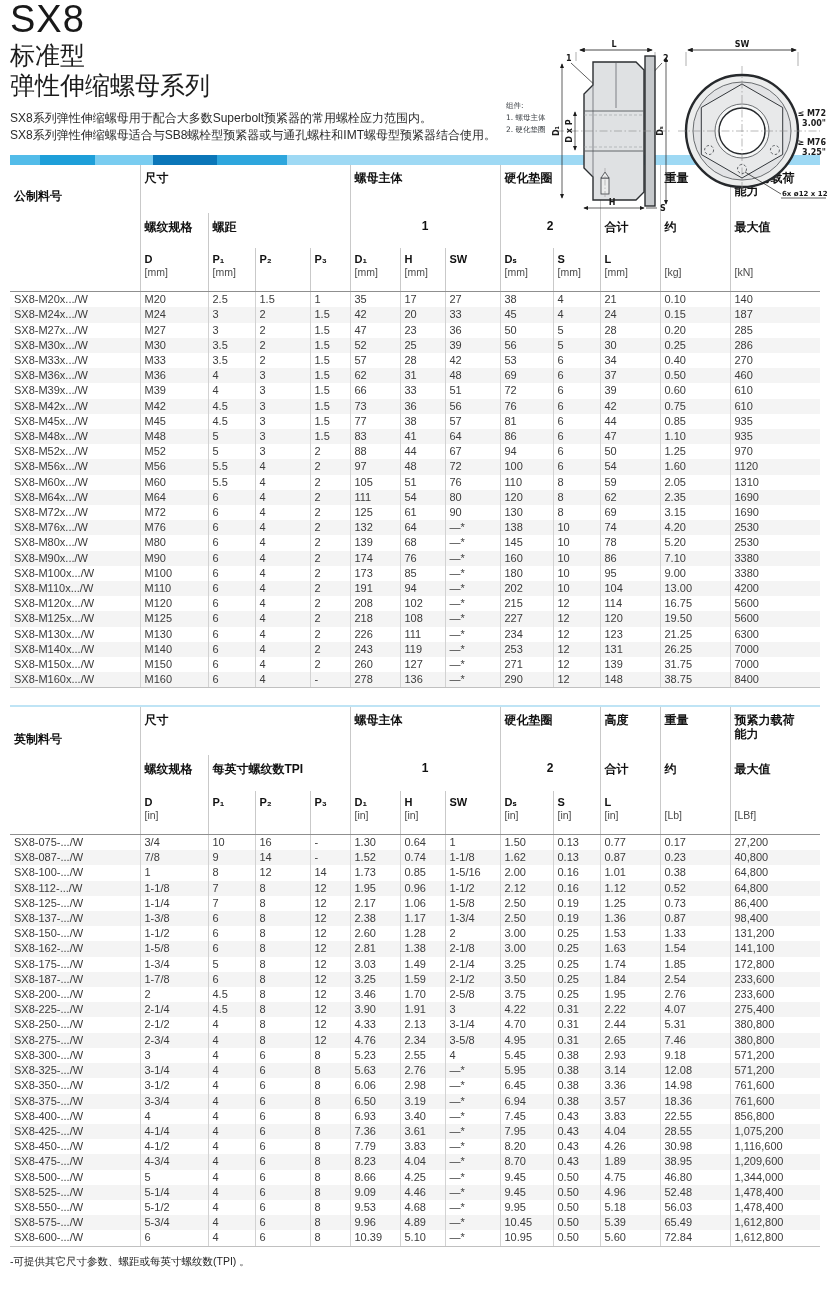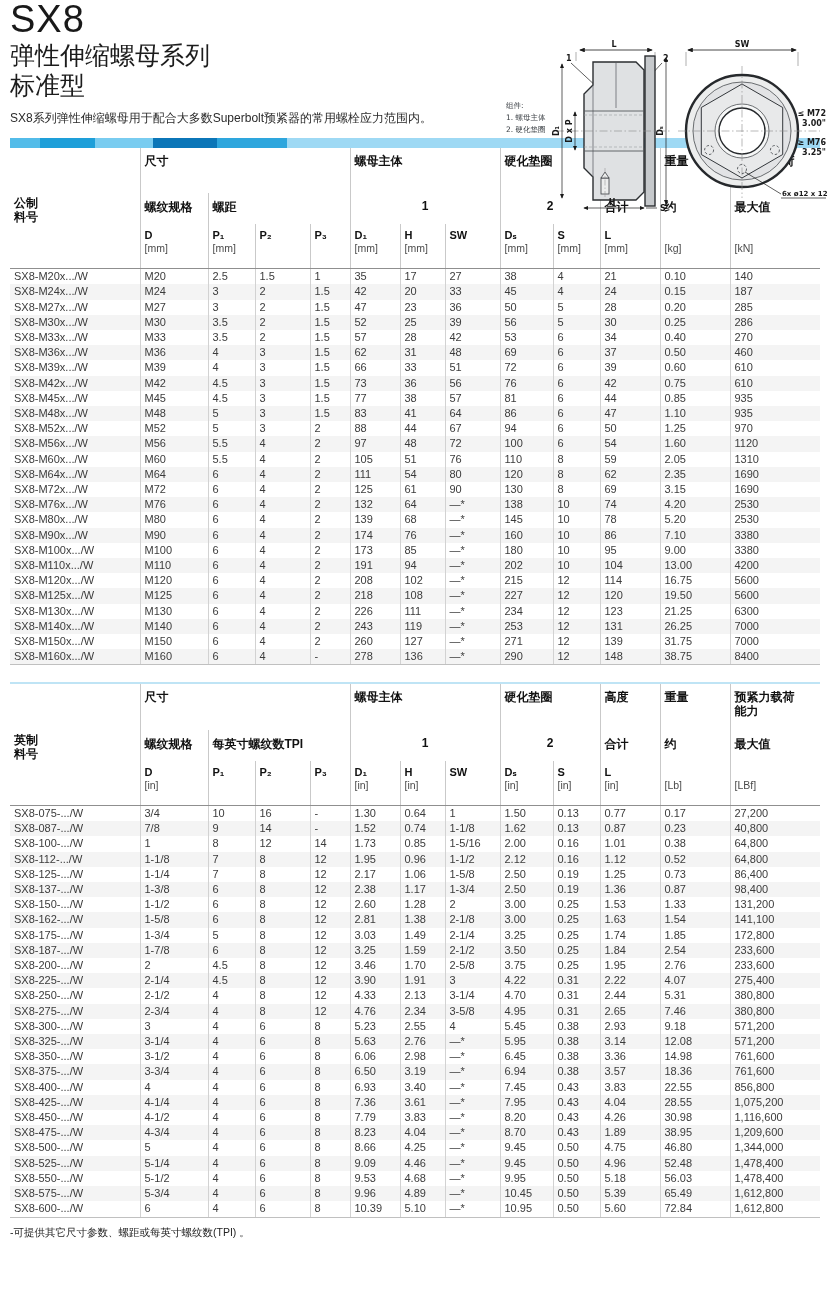--- a/index.html
+++ b/index.html
@@ -12,30 +12,30 @@
   .desc { margin-top:9px; font-size:12px; line-height:1.42; color:#2a2a2a; }
 
   .bluebar { margin-top:11px; height:10px; display:flex; }
   .bluebar .seg { height:100%; }
   .bluebar .tail { flex:1; }
 
   .thinbar { height:2px; margin-top:17px; }
 
   table.spec { width:810px; border-collapse:collapse; table-layout:fixed; }
   .spec th { font-weight:normal; text-align:left; vertical-align:top; }
-  .spec thead th { padding:4px 4px; color:#111; }
+  .spec thead th { padding:10px 4px; color:#111; }
   .spec .h1 th { font-size:12px; font-weight:bold; padding-top:7px; height:24px; white-space:pre-line; line-height:1.15; }
   .spec .h2 th { font-size:12px; font-weight:bold; height:26px; padding-top:6px; }
   .spec .h2 th.num { text-align:center; }
   .spec .h3 th { height:38px; font-size:11px; font-weight:bold; padding-top:5px; border-bottom:1px solid #8f8f8f; }
   .spec .h3 .sym { height:13px; line-height:13px; }
   .spec .h3 .u { font-weight:normal; color:#4a4a4a; font-size:10.5px; line-height:12px; }
   .spec th.bl { border-left:1px solid #c9c9c9; }
   .spec th.corner { border-bottom:1px solid #8f8f8f; }
-  .corner-inner { height:82px; display:flex; flex-direction:column; justify-content:center; padding:5px 0 2px 0; }
+  .corner-inner { height:82px; display:flex; flex-direction:row; justify-content:flex-start; padding:5px 0 2px 0; }
   .corner-inner .sys, .corner-inner .part { font-size:12px; font-weight:bold; }
 
   .spec tbody td { font-size:11px; color:#3b3b3b; padding:1px 4px; line-height:13.2px; white-space:nowrap; overflow:hidden; border-left:1px solid #d2d2d2; }
   .spec tbody td:first-child { border-left:none; }
   .spec tbody tr:nth-child(even) { background:#f4f4f4; }
   .spec tbody tr:last-child td { border-bottom:1px solid #c0c0c0; }
 
   .footnotes { margin-top:7px; font-size:10.5px; line-height:1.45; color:#232323; }
 
   .drawing { position:absolute; left:498px; top:36px; width:330px; height:176px; }
@@ -45,25 +45,26 @@
   .smalltxt { font-size:7.5px; fill:#3a3f44; }
   .notetxt { font-size:8px; font-weight:bold; }
 </style>
 </head>
 <body>
 
 <div class="sheet">
   <div class="content">
 
     <div class="title">SX8</div>
+    <div class="subtitle">标准型</div>
     <div class="subtitle">弹性伸缩螺母系列</div>
-    <div class="subtitle">标准型</div>
 
     <div class="desc">
       <div>SX8系列弹性伸缩螺母用于配合大多数Superbolt预紧器的常用螺栓应力范围内。</div>
+      <div>SX8系列弹性伸缩螺母适合与SB8螺栓型预紧器或与通孔螺柱和IMT螺母型预紧器结合使用。</div>
     </div>
 
     <div class="bluebar">
       <div class="seg" style="width:30px;background:#53bce9"></div>
       <div class="seg" style="width:55px;background:#1e9fd9"></div>
       <div class="seg" style="width:58px;background:#79ccf0"></div>
       <div class="seg" style="width:64px;background:#0b76b8"></div>
       <div class="seg" style="width:70px;background:#2ea6dd"></div>
       <div class="seg tail" style="background:#9ed9f4"></div>
     </div>

